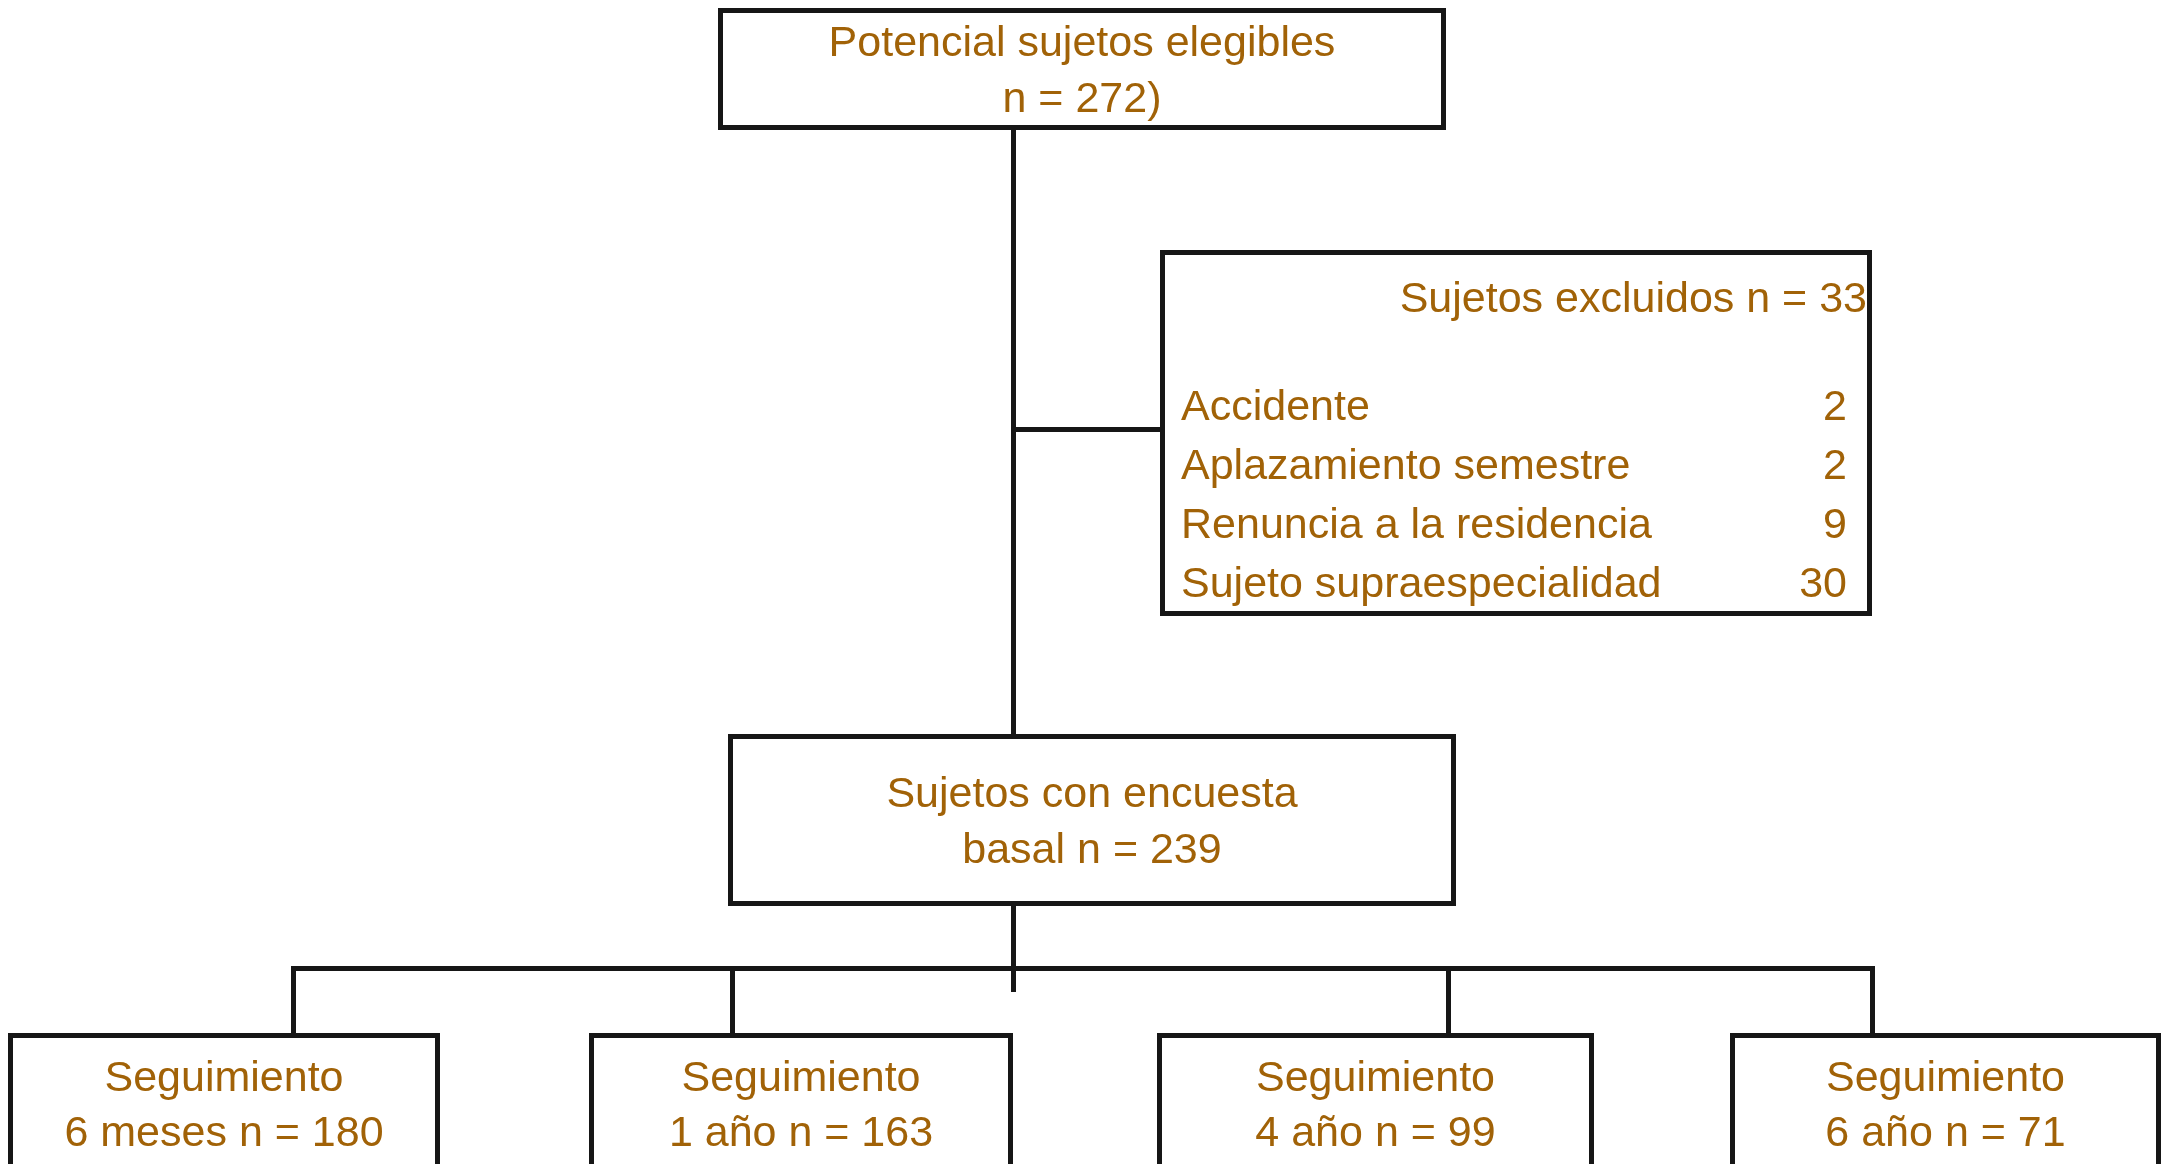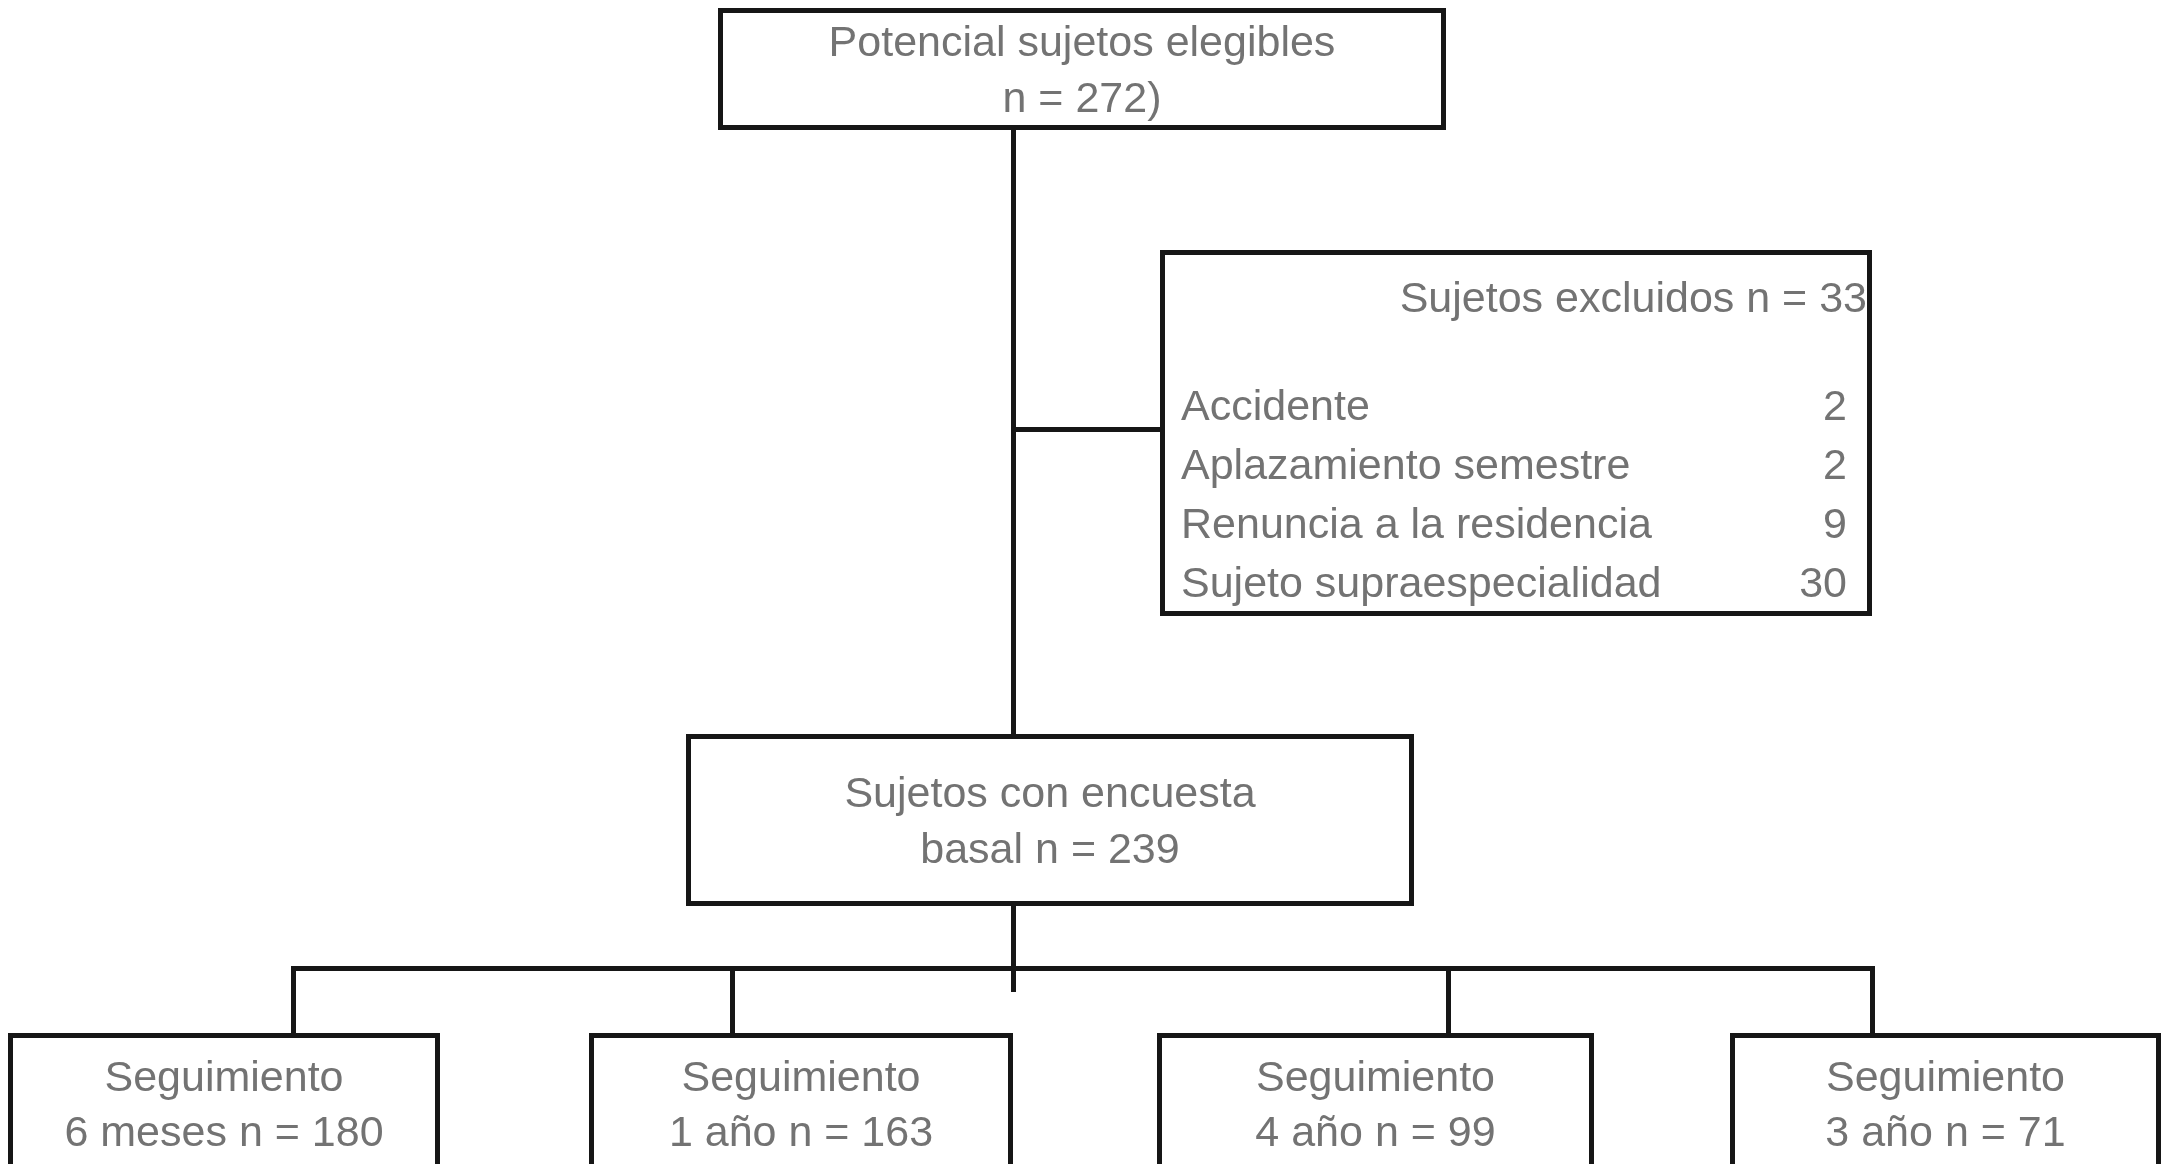--- a/index.html
+++ b/index.html
@@ -14,35 +14,35 @@
     color: #0d0d0d;
     overflow: hidden;
   }
 
   .box {
     position: absolute;
     border: 5px solid #161616;
     background: #ffffff;
     font-size: 43px;
     line-height: 56px;
-    color: #737373;
+    color: #a16207;
   }
 
   .box.center2 {
     display: flex;
     flex-direction: column;
     align-items: center;
     justify-content: center;
     text-align: center;
   }
 
   
   .box-eligible { left: 718px; top: 8px;   width: 728px; height: 122px; }
   
-  .box-baseline { left: 686px; top: 734px; width: 728px; height: 172px; }
+  .box-baseline { left: 728px; top: 734px; width: 728px; height: 172px; }
 
   
   .box-excluded { left: 1160px; top: 250px; width: 712px; height: 366px; }
   .excl-title { margin-top: 14px; text-align: right; }
   .excl-items { margin-top: 50px; }
   .excl-row {
     display: flex;
     justify-content: space-between;
     align-items: center;
     height: 59px;
@@ -126,16 +126,16 @@
   <div class="box box-follow box-f2 center2">
     <div>Seguimiento</div>
     <div>1 año n = 163</div>
   </div>
   <div class="box box-follow box-f3 center2">
     <div>Seguimiento</div>
     <div>4 año n = 99</div>
   </div>
   <div class="box box-follow box-f4 center2">
     <div>Seguimiento</div>
-    <div>3 año n = 71</div>
+    <div>6 año n = 71</div>
   </div>
 
 </div>
 
 </body></html>

